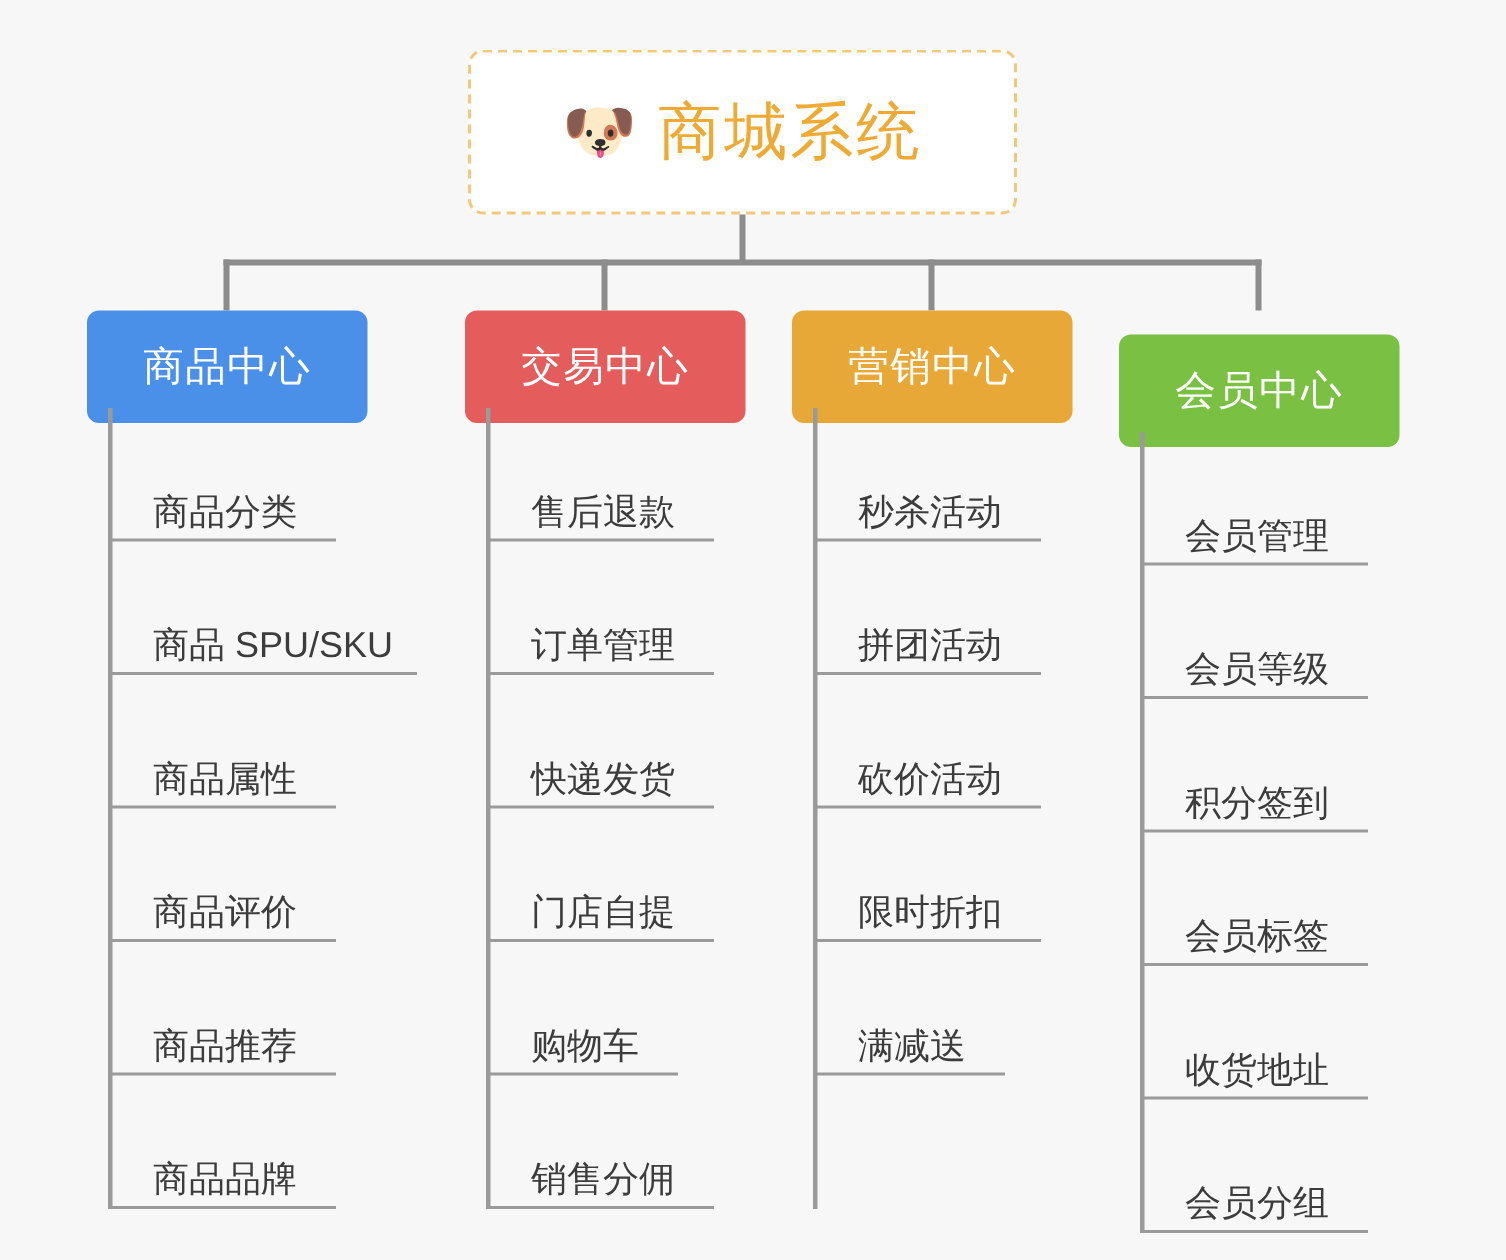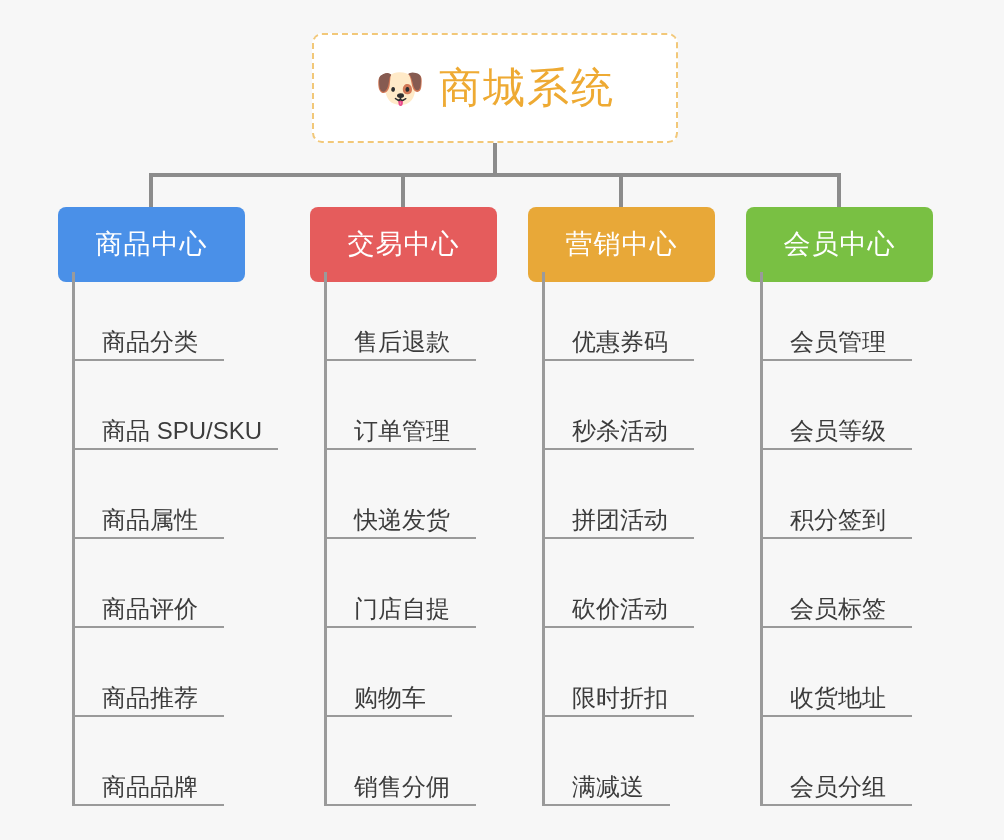--- a/index.html
+++ b/index.html
@@ -216,45 +216,41 @@
         </div>
       </div>
       <div class="column" style="left: 528px;">
         <div class="cat-header" style="background: rgb(232, 168, 56);">
           <span class="cat-header-label">营销中心</span>
         </div>
         <div class="spine" style="height: 534px;"></div>
         <div class="leaf-list">
           <div class="leaf-item">
             <div class="leaf-underline" style="width: 152px;"></div>
-            <span class="leaf-label">优惠券码</span>
-          </div>
-          <div class="leaf-item">
-            <div class="leaf-underline" style="width: 152px;"></div>
             <span class="leaf-label">秒杀活动</span>
           </div>
           <div class="leaf-item">
             <div class="leaf-underline" style="width: 152px;"></div>
             <span class="leaf-label">拼团活动</span>
           </div>
           <div class="leaf-item">
             <div class="leaf-underline" style="width: 152px;"></div>
             <span class="leaf-label">砍价活动</span>
           </div>
           <div class="leaf-item">
             <div class="leaf-underline" style="width: 152px;"></div>
             <span class="leaf-label">限时折扣</span>
           </div>
           <div class="leaf-item">
             <div class="leaf-underline" style="width: 128px;"></div>
             <span class="leaf-label">满减送</span>
           </div>
         </div>
       </div>
-      <div class="column" style="left: 746px;">
+      <div class="column" style="left: 746px; margin-top: 16px;">
         <div class="cat-header" style="background: rgb(121, 192, 67);">
           <span class="cat-header-label">会员中心</span>
         </div>
         <div class="spine" style="height: 534px;"></div>
         <div class="leaf-list">
           <div class="leaf-item">
             <div class="leaf-underline" style="width: 152px;"></div>
             <span class="leaf-label">会员管理</span>
           </div>
           <div class="leaf-item">

